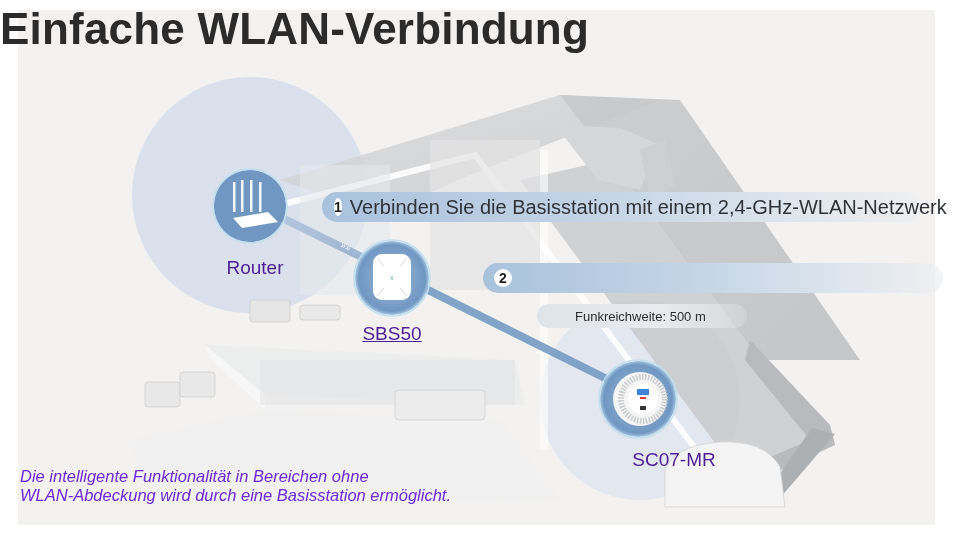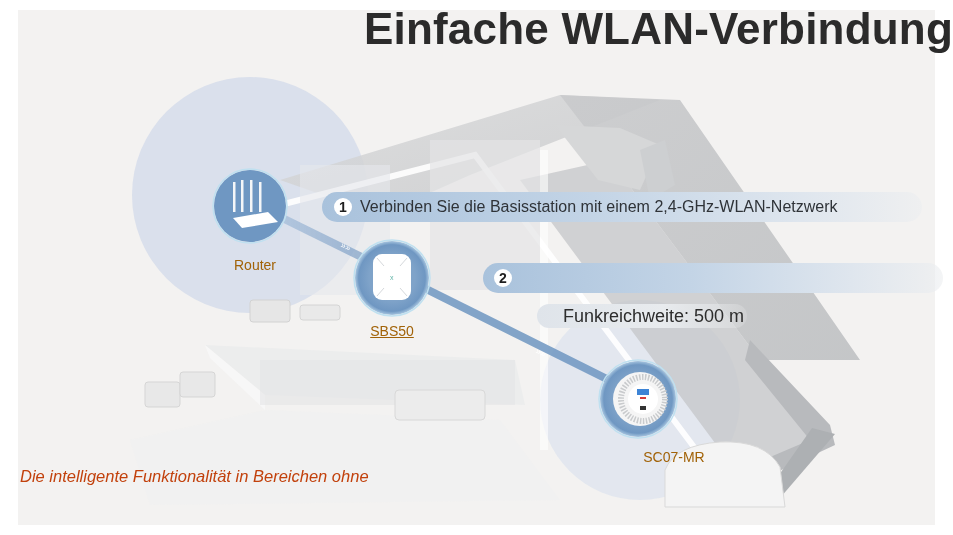--- a/index.html
+++ b/index.html
@@ -1,30 +1,30 @@
 <!DOCTYPE html>
 <html><head>
 <meta charset="utf-8">
 <style>
   html,body{margin:0;padding:0;background:#ffffff;}
   body{width:953px;height:535px;position:relative;overflow:hidden;font-family:"Liberation Sans",sans-serif;}
   .panel{position:absolute;left:18px;top:10px;width:917px;height:515px;background:#f3f2f1;overflow:hidden;}
   .scene{position:absolute;left:0;top:0;width:953px;height:535px;}
-  .title{position:absolute;left:0;top:4px;width:953px;text-align:right;font-size:44px;font-weight:bold;color:#2b2b2b;letter-spacing:0.2px;}
+  .title{position:absolute;left:0;top:4px;width:953px;text-align:left;font-size:44px;font-weight:bold;color:#2b2b2b;letter-spacing:0.2px;}
   .step{position:absolute;height:30px;border-radius:16px;display:flex;align-items:center;
         background:linear-gradient(90deg,#a9c2dc 0%,#c3d4e6 45%,#dfe6ee 80%,rgba(236,238,240,0.6) 100%);}
   .step .num{width:18px;height:18px;border-radius:50%;background:#ffffff;color:#1e1e1e;font-size:14px;font-weight:bold;
         display:flex;align-items:center;justify-content:center;margin-left:12px;margin-right:8px;}
-  .step .txt{font-size:16px;color:#2f3338;white-space:nowrap;}
+  .step .txt{font-size:20px;color:#2f3338;white-space:nowrap;}
   .range{position:absolute;left:537px;top:304px;width:210px;height:24px;border-radius:12px;
         background:linear-gradient(90deg,#dfe4ea 0%,#e8ebee 60%,rgba(240,240,240,0.2) 100%);
         display:flex;align-items:center;}
-  .range span{margin-left:26px;font-size:18px;color:#2d2d2d;}
-  .devlabel{position:absolute;font-size:14px;color:#a16207;text-align:center;}
-  .caption{position:absolute;left:20px;top:467px;font-size:16.5px;font-style:italic;color:#c2410c;line-height:19px;}
+  .range span{margin-left:38px;font-size:13px;color:#2d2d2d;}
+  .devlabel{position:absolute;font-size:19px;color:#4c1d95;text-align:center;}
+  .caption{position:absolute;left:20px;top:467px;font-size:16.5px;font-style:italic;color:#6d28d9;line-height:19px;}
 </style>
 </head>
 <body>
 
 <div class="panel"></div>
 
 <svg class="scene" viewBox="0 0 953 535" xmlns="http://www.w3.org/2000/svg">
   <defs>
     <linearGradient id="roofL" x1="0" y1="0" x2="1" y2="1">
       <stop offset="0" stop-color="#d9dadb"></stop>
@@ -138,13 +138,14 @@
 <div class="range">
   <span>Funkreichweite: 500 m</span>
 </div>
 
 <div class="devlabel" style="left:215px;top:257px;width:80px;">Router</div>
 <div class="devlabel" style="left:352px;top:323px;width:80px;text-decoration:underline;">SBS50</div>
 <div class="devlabel" style="left:624px;top:449px;width:100px;">SC07-MR</div>
 
 <div class="caption">
   <div>Die intelligente Funktionalität in Bereichen ohne</div>
+  <div>WLAN-Abdeckung wird durch eine Basisstation ermöglicht.</div>
 </div>
 
 </body></html>

